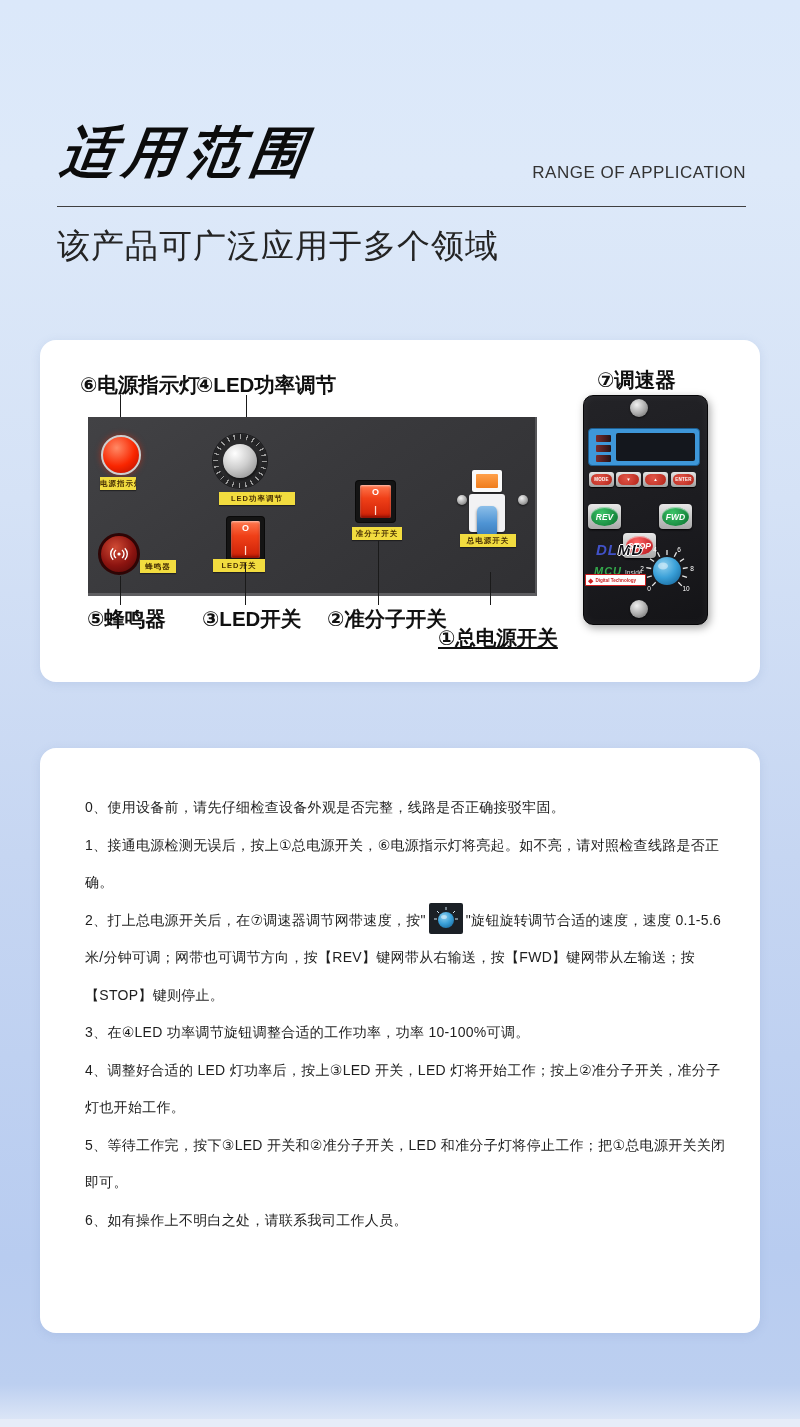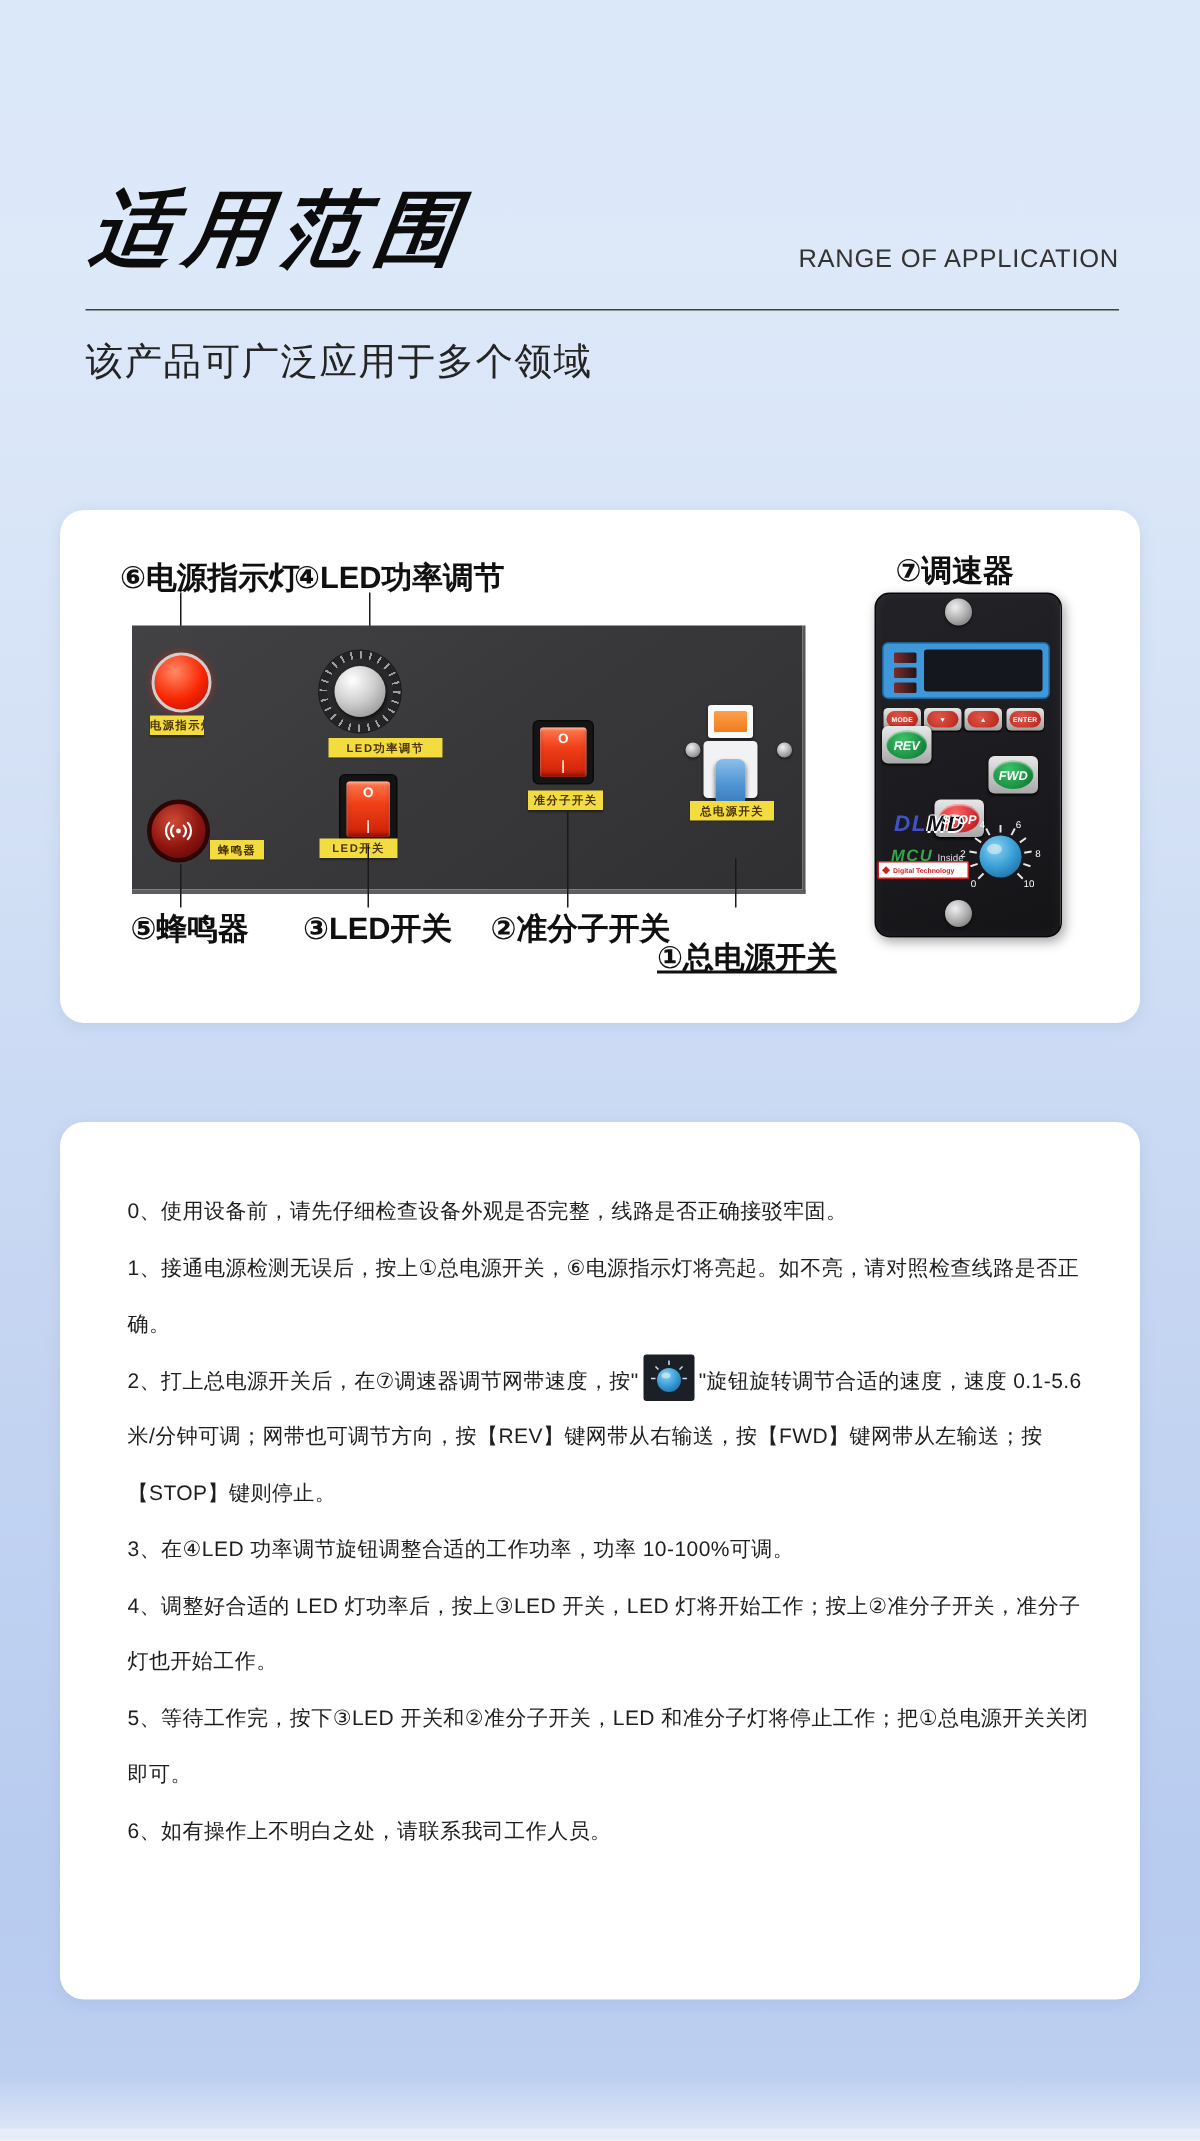--- a/index.html
+++ b/index.html
@@ -11,21 +11,21 @@
   .abs{position:absolute;}
 
   
   .title{
     left:56px;top:116px;font-size:55px;font-weight:900;font-style:italic;
     letter-spacing:8px;color:#0c0c0c;transform:skewX(-8deg);transform-origin:left bottom;
     white-space:nowrap;
   }
   .range-en{right:54px;top:163px;font-size:17px;color:#333;letter-spacing:.5px;}
   .rule{left:57px;top:206px;width:689px;height:1px;background:#3f3f3f;}
-  .lead{left:57px;top:224px;font-size:25px;color:#242424;letter-spacing:1px;text-align:center;}
+  .lead{left:57px;top:224px;font-size:33px;color:#242424;letter-spacing:1px;text-align:center;}
 
   
   .card{background:#fff;border-radius:16px;box-shadow:0 2px 10px rgba(110,140,190,.18);}
   .card1{left:40px;top:340px;width:720px;height:342px;}
   .card2{left:40px;top:748px;width:720px;height:585px;}
 
   
   .callout{font-size:20.5px;font-weight:600;color:#101010;white-space:nowrap;}
   .leader{width:1px;background:#1a1a1a;}
 
@@ -215,21 +215,21 @@
 <div class="abs sbtn" style="left:616px;top:472px;">
     <span>▼</span>
   </div>
 <div class="abs sbtn" style="left:643px;top:472px;">
     <span>▲</span>
   </div>
 <div class="abs sbtn" style="left:671px;top:472px;">
     <span>ENTER</span>
   </div>
 
-<div class="abs bbtn green" style="left:588px;top:484px;">
+<div class="abs bbtn green" style="left:588px;top:504px;">
     <i></i>
     <span>REV</span>
   </div>
 <div class="abs bbtn red" style="left:623px;top:516px;margin-top:17px;">
     <i></i>
     <span>STOP</span>
   </div>
 <div class="abs bbtn green" style="left:659px;top:504px;">
     <i></i>
     <span>FWD</span>

